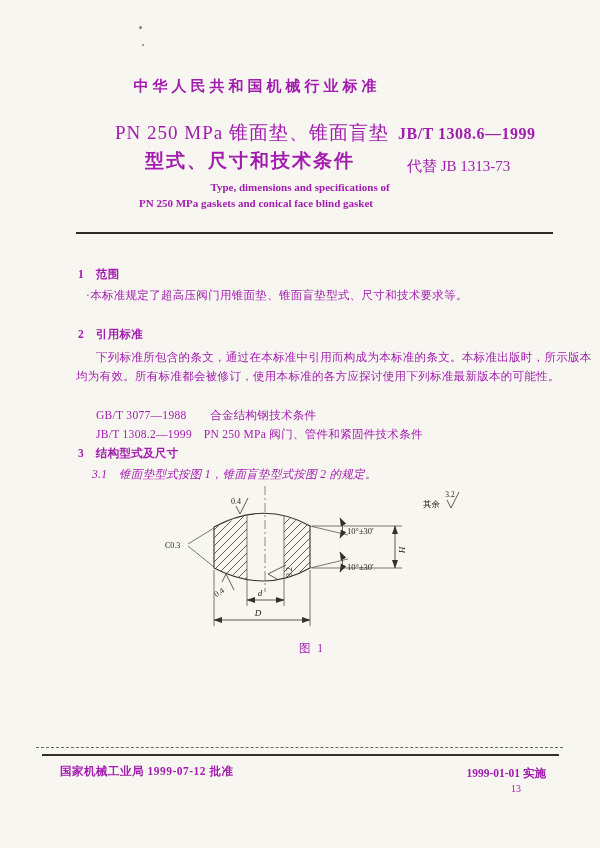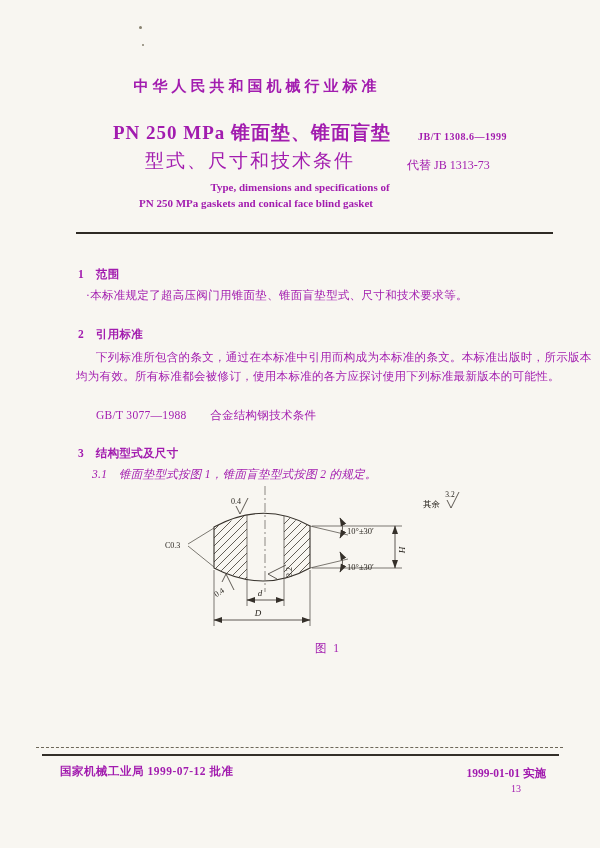--- a/index.html
+++ b/index.html
@@ -10,44 +10,44 @@
   }
   .abs{position:absolute; white-space:nowrap;}
   .ctr{text-align:center;}
   .b{font-weight:bold;}
 
   .speck{position:absolute; background:#87816f; border-radius:50%;}
   .speck-1{left:139px; top:26px; width:3px; height:3px;}
   .speck-2{left:142px; top:44px; width:2px; height:2px;}
 
   .org-title{left:0; top:77px; width:514px; font-size:15px; font-weight:bold; letter-spacing:4px;}
-  .title-zh-1{left:0; top:120px; width:504px; font-size:19px; font-weight:bold; letter-spacing:1px;}
-  .title-zh-2{left:0; top:148px; width:500px; font-size:19px; font-weight:normal; letter-spacing:2px;}
-  .std-code{left:398px; top:131px; font-size:10px; font-weight:bold; letter-spacing:0.5px;margin-left:20px;}
-  .supersedes{left:407px; top:157px; font-size:12px;}
+  .title-zh-1{left:0; top:120px; width:504px; font-size:19px; font-weight:normal; letter-spacing:1px;}
+  .title-zh-2{left:0; top:148px; width:500px; font-size:19px; font-weight:bold; letter-spacing:2px;}
+  .std-code{left:398px; top:125px; font-size:16px; font-weight:bold; letter-spacing:0.5px;}
+  .supersedes{left:407px; top:157px; font-size:15px;}
   .title-en-1{left:0; top:181px; width:600px; font-size:11px; font-weight:bold;}
   .title-en-2{left:0; top:197px; width:512px; font-size:11px; font-weight:bold;}
 
   .rule-top{left:76px; top:232px; width:477px; height:2px; background:#2e2a24;}
 
   .txt{font-size:11.5px; letter-spacing:0.3px;margin-top:10px;}
   .l-s1h {left:78px; top:257px;}
   .l-s1p1{left:86px; top:278px;}
   .l-s1p2{left:86px; top:298px;}
   .l-s2h {left:78px; top:317px;}
   .l-s2a {left:96px; top:340px;}
   .l-s2b {left:76px; top:359px;}
   .l-ref0{left:96px; top:379px;}
   .l-ref1{left:96px; top:398px;}
   .l-ref2{left:96px; top:417px;}
   .l-s3h {left:78px; top:436px;}
   .l-s31 {left:92px; top:457px;font-style:italic;}
 
   .figure-wrap{left:152px; top:480px; width:320px; height:152px;}
-  .fig-caption{left:168px; top:641px; width:320px; font-size:11.5px; letter-spacing:2px;}
+  .fig-caption{left:152px; top:641px; width:320px; font-size:11.5px; letter-spacing:2px;}
 
   svg text{font-family:"Liberation Serif", serif; fill:#2a2620;}
   .geo{stroke:#36312b; stroke-width:1.1; fill:none;}
   .thin{stroke:#45403a; stroke-width:0.7; fill:none;}
   .dim{stroke:#36312b; stroke-width:0.8; fill:none;}
   .cl{stroke:#45403a; stroke-width:0.6; fill:none; stroke-dasharray:9 3 2 3;}
   .it{font-style:italic;}
 
   .f-dashed{left:36px; top:747px; width:527px; height:0; border-top:1.5px dashed #6d6759;}
   .f-solid{left:42px; top:754px; width:517px; height:2px; background:#332f29;}
@@ -72,20 +72,21 @@
   <div class="abs ctr title-en-2">PN 250 MPa gaskets and conical face blind gasket</div>
   <div class="abs rule-top"></div>
 
   <div class="abs txt b l-s1h">1　范围</div>
   <div class="abs txt l-s1p1">·本标准规定了超高压阀门用锥面垫、锥面盲垫型式、尺寸和技术要求等。</div>
 
   <div class="abs txt b l-s2h">2　引用标准</div>
   <div class="abs txt l-s2b">均为有效。所有标准都会被修订，使用本标准的各方应探讨使用下列标准最新版本的可能性。</div>
   <div class="abs txt l-s2a">下列标准所包含的条文，通过在本标准中引用而构成为本标准的条文。本标准出版时，所示版本</div>
   <div class="abs txt l-ref1">GB/T 3077—1988　　合金结构钢技术条件</div>
+  <div class="abs txt l-ref2">JB/T 1308.2—1999　PN 250 MPa 阀门、管件和紧固件技术条件</div>
 
   <div class="abs txt b l-s3h">3　结构型式及尺寸</div>
   <div class="abs txt l-s31">3.1　锥面垫型式按图 1，锥面盲垫型式按图 2 的规定。</div>
 
   <div class="abs figure-wrap">
     <svg width="320" height="152" viewBox="0 0 320 152">
       <defs>
         <pattern id="hatch" width="8" height="8" patternUnits="userSpaceOnUse">
           <path d="M0 8 L8 0" stroke="#3c372f" stroke-width="0.8"></path>
         </pattern>

